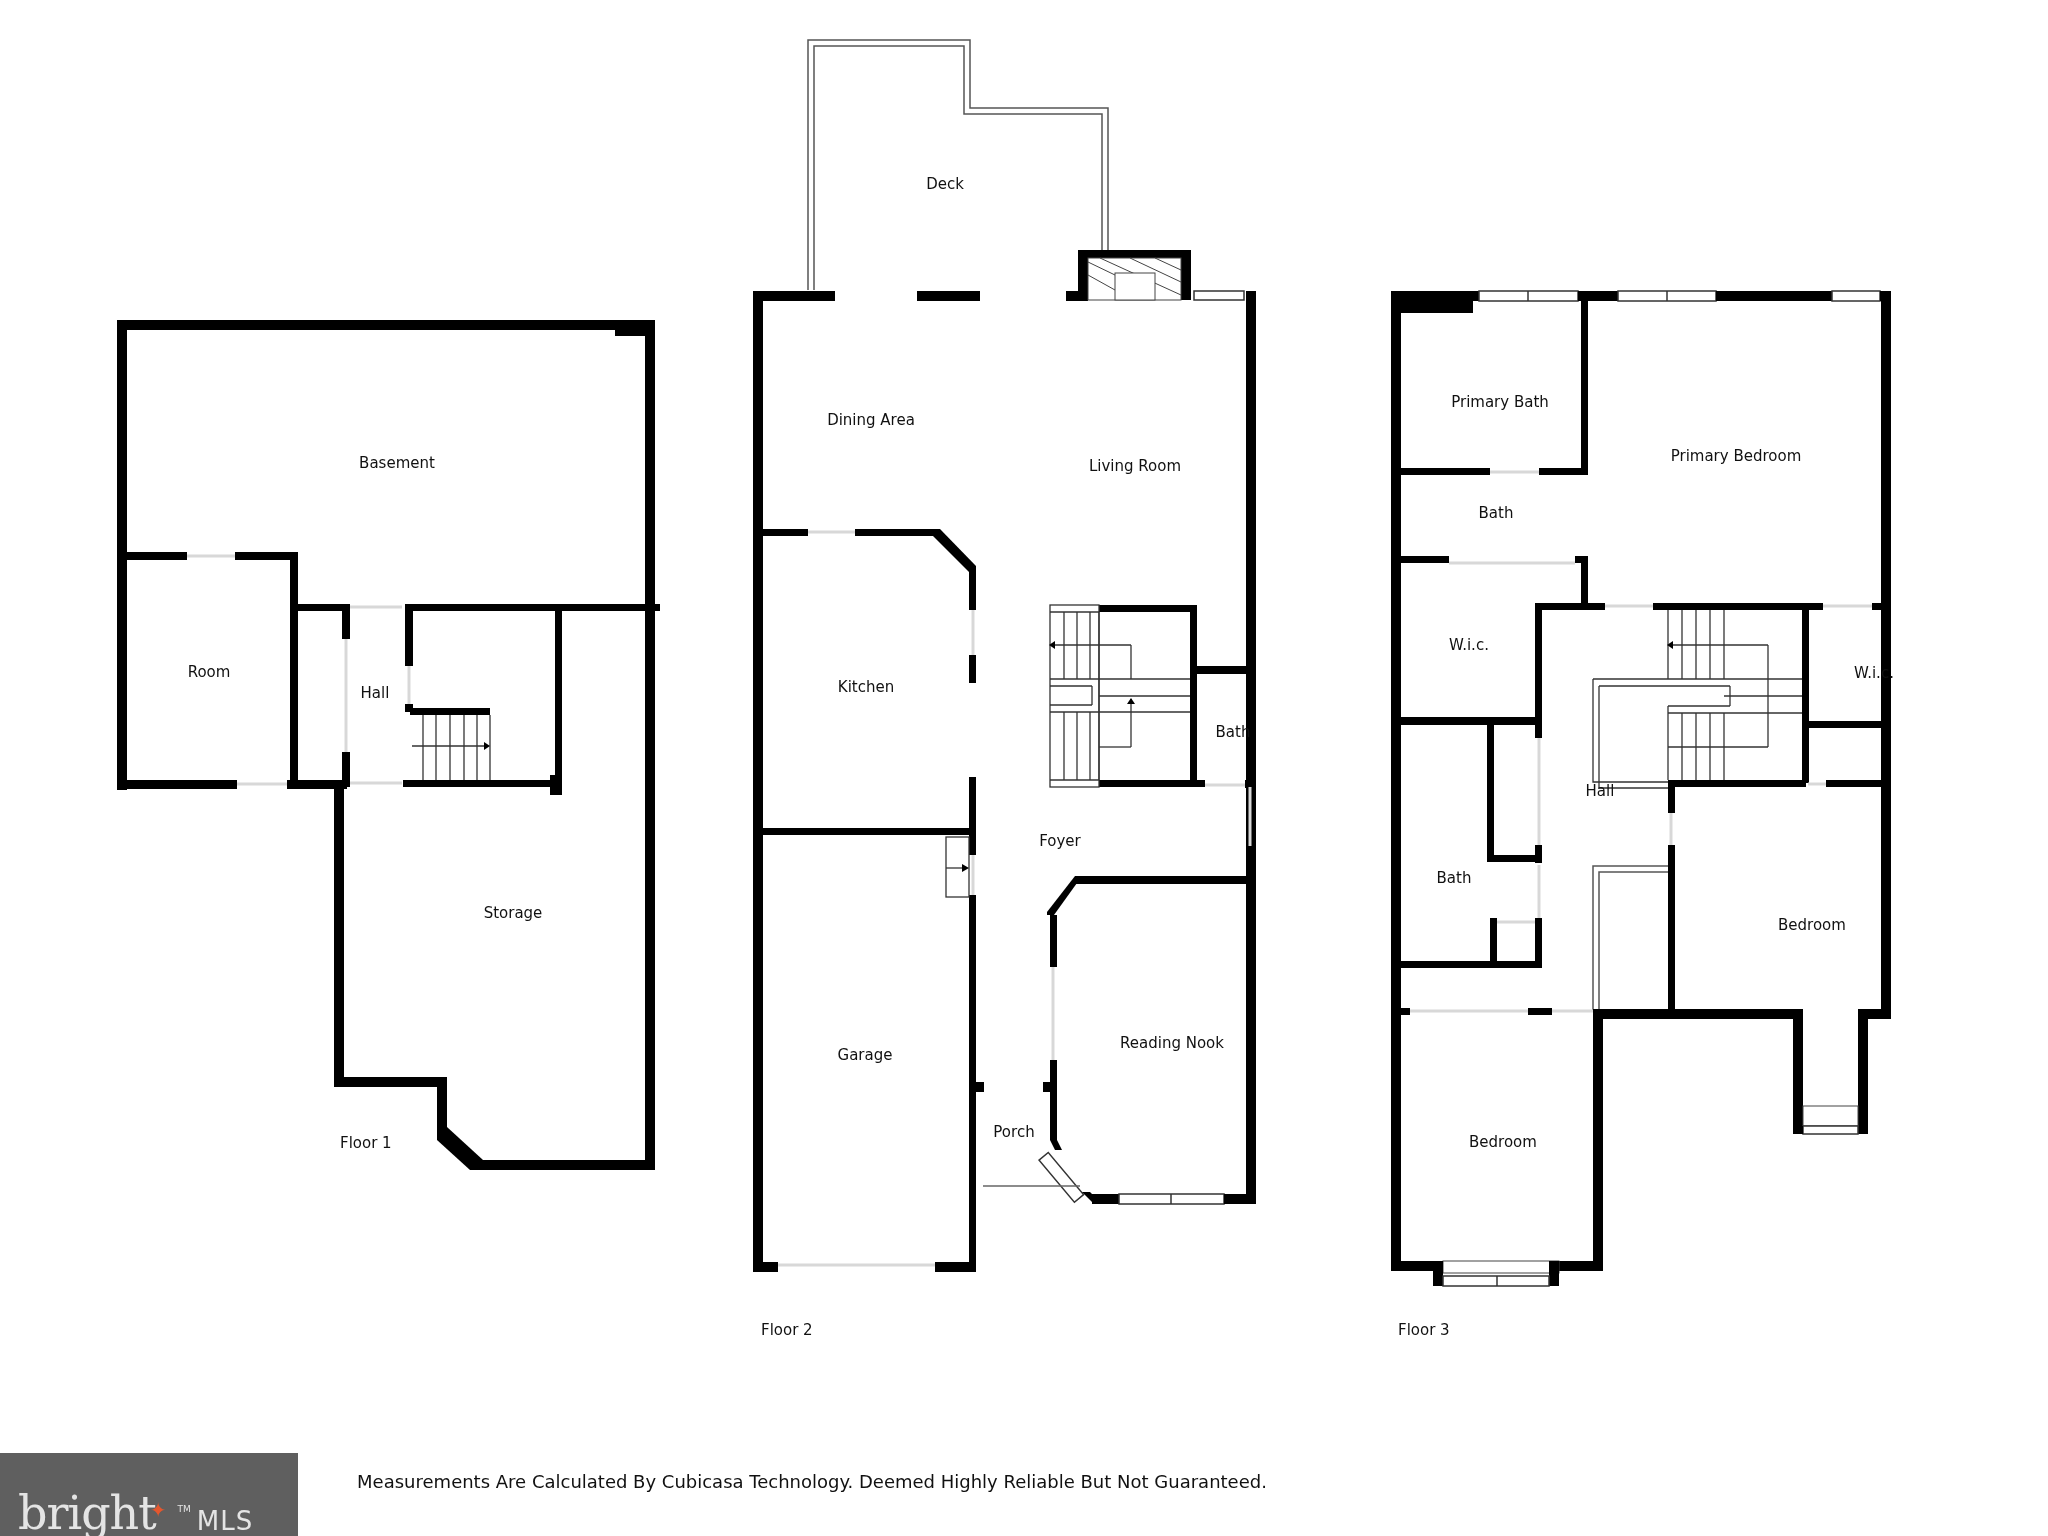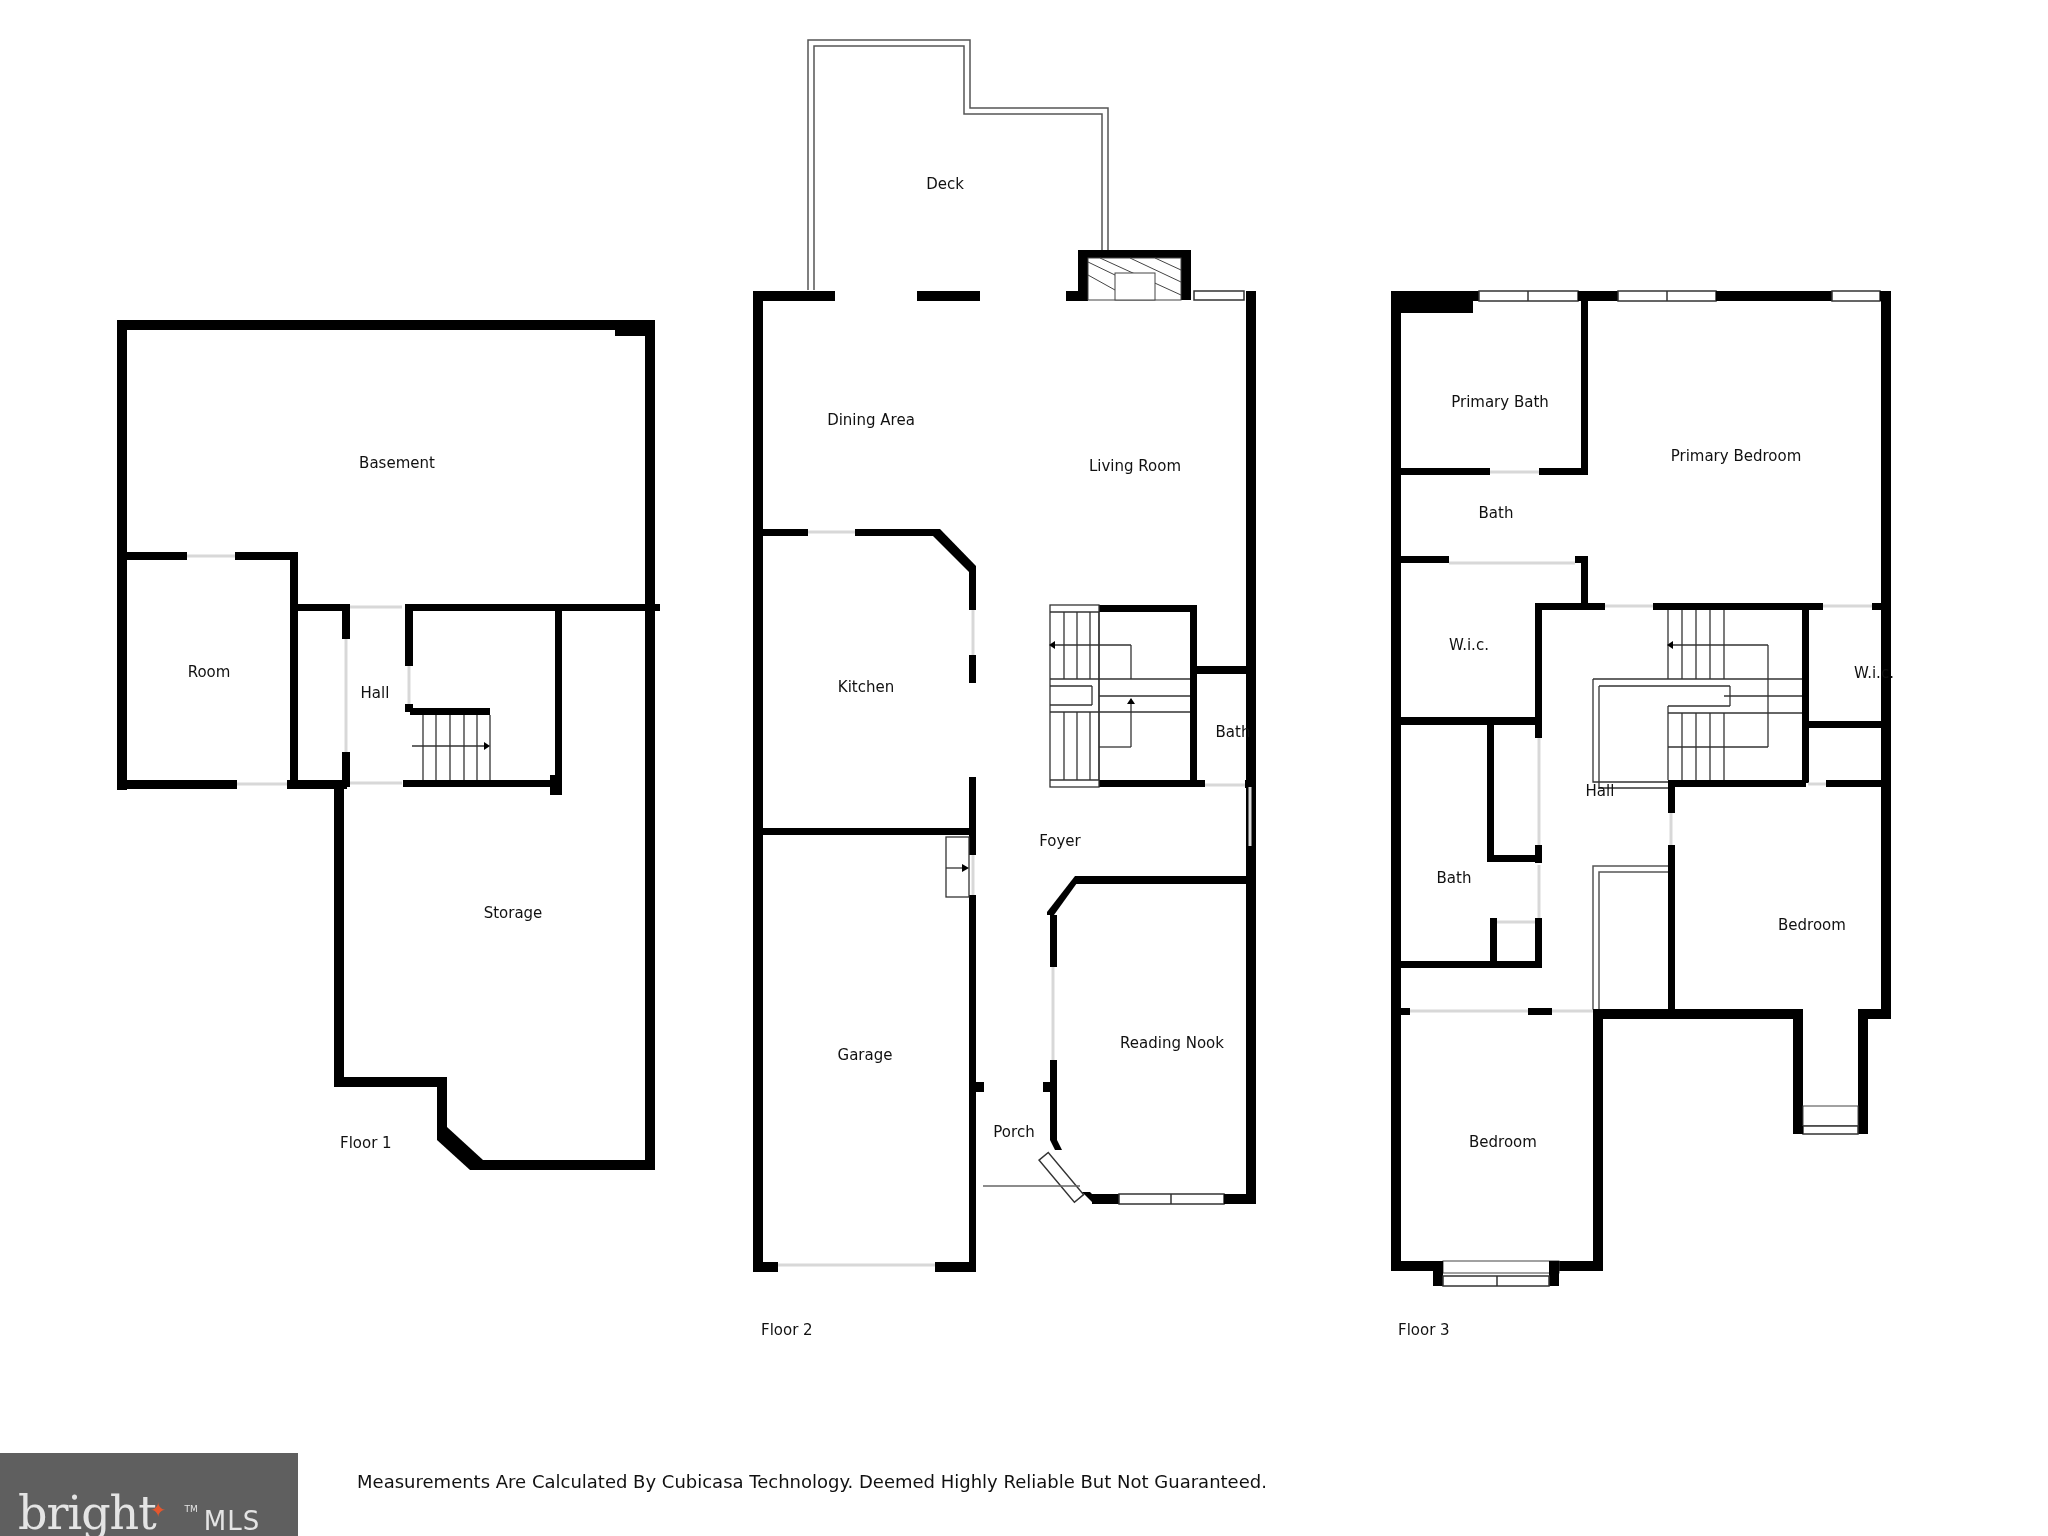--- a/index.html
+++ b/index.html
@@ -12,21 +12,21 @@
   .win { fill: #fff; stroke: #333; stroke-width: 1.5; }
   .stair { fill: none; stroke: #333; stroke-width: 1.3; }
   .room-label { font-family: "DejaVu Sans", sans-serif; font-size: 15px; fill: #111; text-anchor: middle; dominant-baseline: middle; }
   .floor-label { font-family: "DejaVu Sans", sans-serif; font-size: 15px; fill: #111; }
   .disclaimer { position: absolute; left: 0; width: 1624px; top: 1471px; text-align: center;
                 font-family: "DejaVu Sans", sans-serif; font-size: 18px; color: #111; }
   .logo { position: absolute; left: 0; top: 1453px; width: 298px; height: 83px; background: #5f5f5f;
           display: flex; align-items: flex-end; padding-left: 18px; box-sizing: border-box; }
   .logo-word { font-family: "DejaVu Serif", serif; font-size: 46px; color: #e4e4e4; letter-spacing: -1px; line-height: 1; }
   .logo-star { color: #e4572e; font-size: 20px; position: relative; top: -14px; margin-left: -6px; }
-  .logo-tm { color: #e4e4e4; font-size: 9px; position: relative; top: -22px; margin-left: 18px; }
+  .logo-tm { color: #e4e4e4; font-size: 9px; position: relative; top: -22px; margin-left: 11px; }
   .logo-mls { font-family: "DejaVu Sans", sans-serif; font-size: 26px; color: #e4e4e4; margin-left: 6px; letter-spacing: 1px; }
 </style>
 </head>
 <body>
 
 <svg id="plan" width="2048" height="1536" viewBox="0 0 2048 1536" xmlns="http://www.w3.org/2000/svg">
 
   <g>
 
     <rect class="wall" x="117" y="320" width="538" height="10"></rect>

